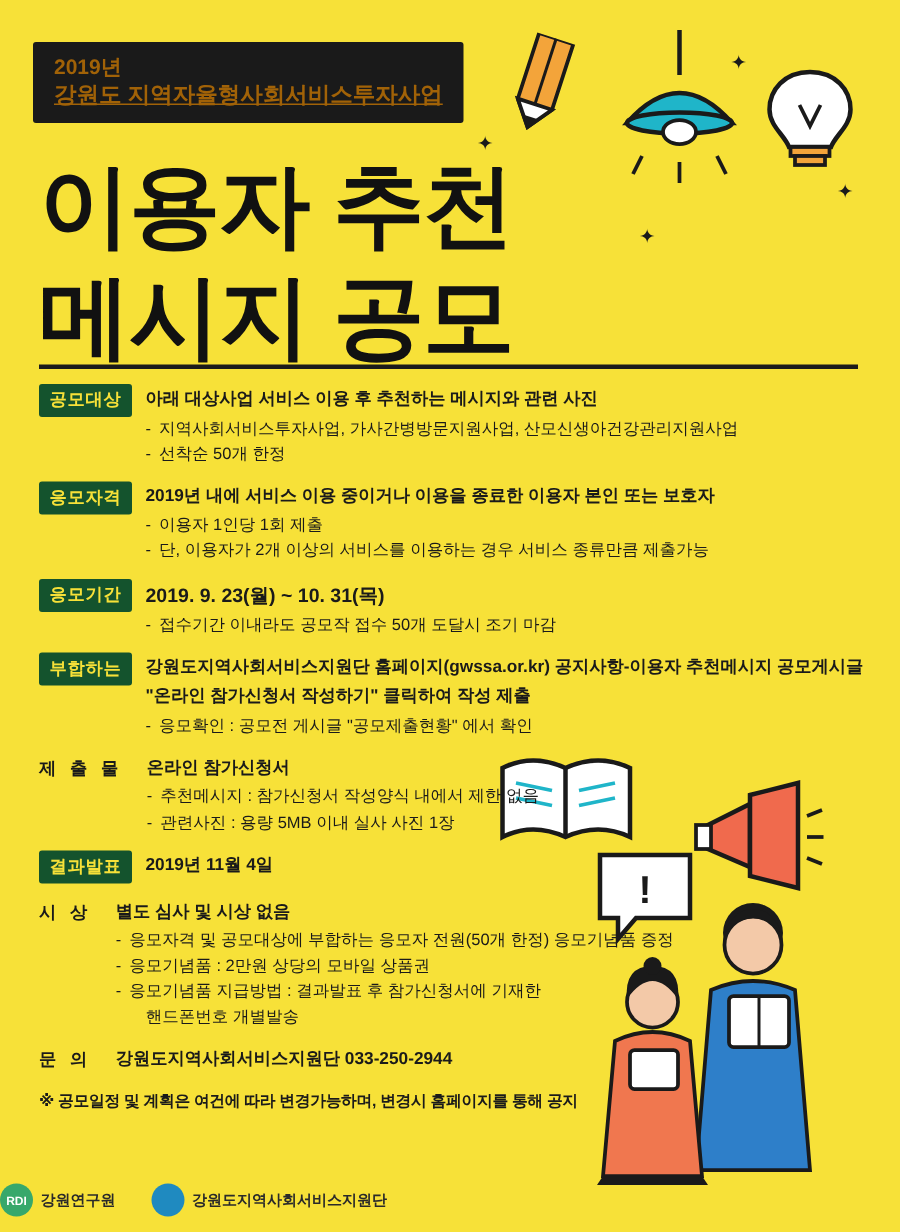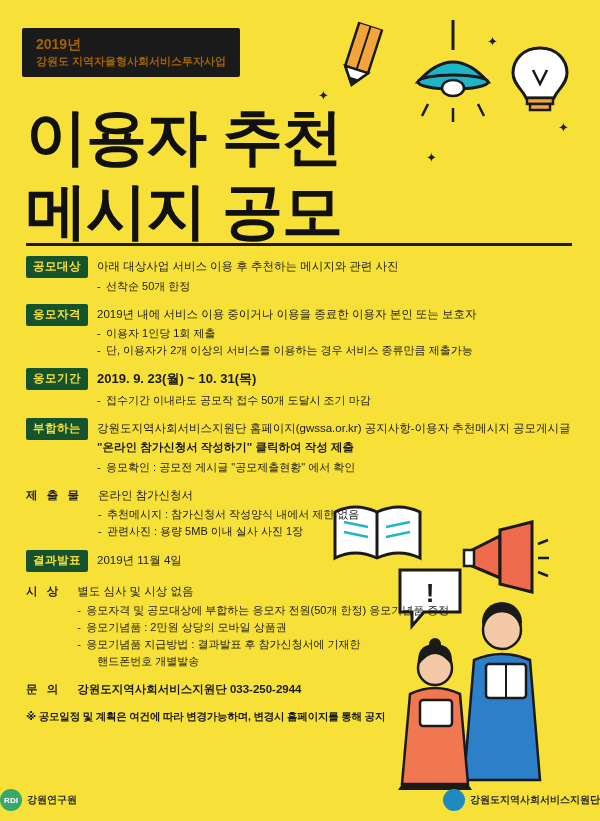--- a/index.html
+++ b/index.html
@@ -16,21 +16,21 @@
     background:#f7e138;
   }
   
   .header-band{
     position:absolute;left:22px;top:28px;
     background:#1a1a1a;color:#a16207;
     padding:8px 14px 9px 14px;
     border-radius:2px;
   }
   .header-band .line1{font-size:14px;font-weight:bold;line-height:1.25;}
-  .header-band .line2{font-size:11px;font-weight:bold;line-height:1.3;}
+  .header-band .line2{font-size:15px;font-weight:bold;line-height:1.3;text-decoration:underline;}
   .title{
     position:absolute;left:26px;top:100px;
     font-size:61px;font-weight:bold;letter-spacing:-1px;
     line-height:1.22;color:#111;
   }
   .title .t2{display:block;}
   
   .divider{
     position:absolute;left:26px;top:243px;width:546px;height:3px;background:#1b1b1b;
   }
@@ -50,21 +50,21 @@
     margin-right:9px;
     white-space:nowrap;
     letter-spacing:0.5px;
   }
   .tag.plain{
     background:transparent;color:#1a1a1a;
     padding:3px 7px 4px 0;
     letter-spacing:3px;
   }
   .sec-body{flex:1 1 auto;padding-top:2px;}
-  .sec-head{font-size:11.5px;line-height:1.45;font-weight:normal;}
+  .sec-head{font-size:11.5px;line-height:1.45;font-weight:bold;}
   .sec-head.bold{font-weight:bold;}
   .bullets{margin:3px 0 0 0;padding:0;list-style:none;}
   .bullets li{
     font-size:11px;line-height:1.55;
     padding-left:9px;position:relative;
   }
   .bullets li:before{
     content:"-";position:absolute;left:0;top:0;
   }
   .bullets li.noindent{padding-left:0;}
@@ -73,21 +73,21 @@
   .indent2{padding-left:20px !important;}
   .indent2:before{content:"" !important;}
   
   .inquiry{margin-top:6px;}
   .note{
     font-size:10.5px;font-weight:bold;margin-top:7px;letter-spacing:-0.2px;
   }
   
   .footer{
     position:absolute;left:0;right:0;bottom:10px;
-    display:flex;justify-content:space-between;align-items:center;gap:44px;
+    display:flex;justify-content:flex-start;align-items:center;gap:24px;
   }
   .logo{display:flex;align-items:center;gap:5px;}
   .logo-badge{
     width:22px;height:22px;border-radius:50%;
     background:#1f8ac0;color:#fff;font-size:8px;font-weight:bold;
     display:flex;align-items:center;justify-content:center;
   }
   .logo-badge.green{background:#37a86b;}
   .logo-text{font-size:10px;font-weight:bold;color:#2a2a2a;}
   
@@ -184,20 +184,21 @@
 
   <div class="divider"></div>
 
   <div class="sections">
 
     <div class="sec">
       <div class="tag">공모대상</div>
       <div class="sec-body">
         <div class="sec-head">아래 대상사업 서비스 이용 후 추천하는 메시지와 관련 사진</div>
         <ul class="bullets">
+          <li>지역사회서비스투자사업, 가사간병방문지원사업, 산모신생아건강관리지원사업</li>
           <li>선착순 50개 한정</li>
         </ul>
       </div>
     </div>
 
     <div class="sec">
       <div class="tag">응모자격</div>
       <div class="sec-body">
         <div class="sec-head">2019년 내에 서비스 이용 중이거나 이용을 종료한 이용자 본인 또는 보호자</div>
         <ul class="bullets">

